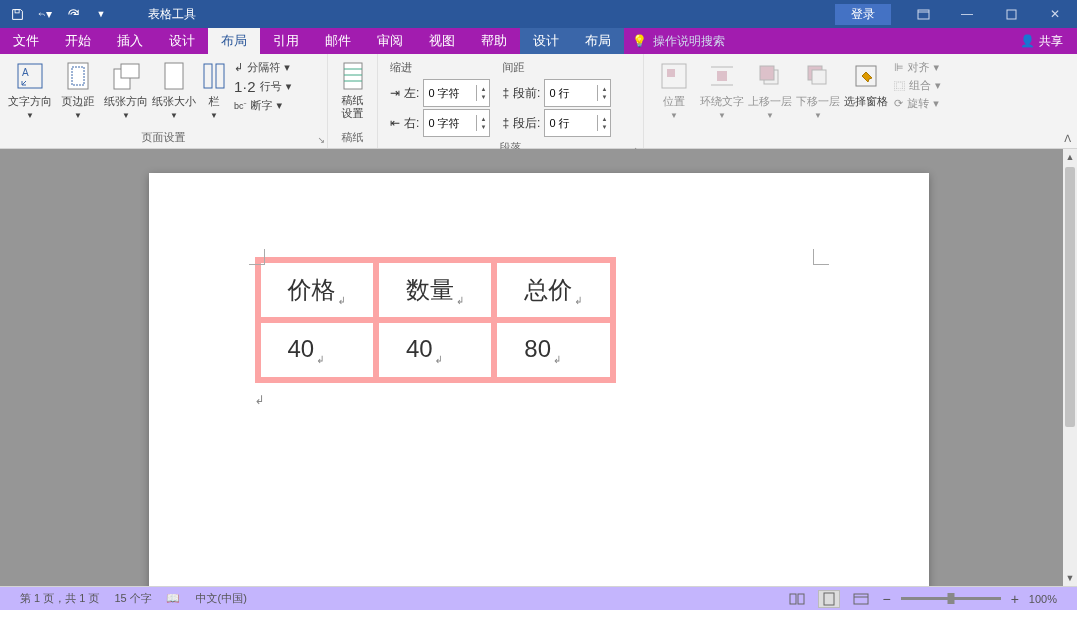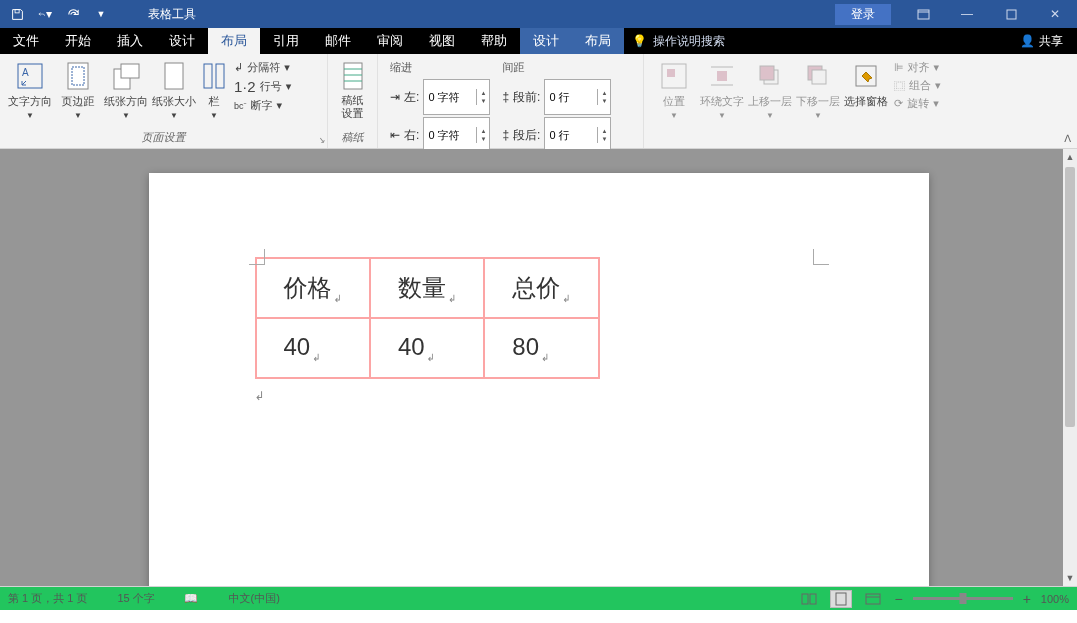--- a/index.html
+++ b/index.html
@@ -5,56 +5,56 @@
 *{box-sizing:border-box;margin:0;padding:0;font-family:"Microsoft YaHei","Segoe UI",sans-serif;}
 body{background:#fff;width:1077px;height:623px;overflow:hidden;font-size:12px;color:#333;}
 .titlebar{height:28px;background:#2b579a;display:flex;align-items:center;color:#fff;}
 .titlebar .qat{display:flex;gap:14px;padding:0 10px;align-items:center;}
 .titlebar .qat-icon{width:14px;height:14px;display:flex;align-items:center;justify-content:center;font-size:12px;color:#fff;}
 .titlebar .title{flex:0 0 auto;margin-left:60px;font-size:12px;letter-spacing:1px;color:#cfd9ec;}
 .titlebar .tabletools{margin-left:30px;font-size:12px;color:#fff;}
 .titlebar .spacer{flex:1;}
 .titlebar .login{background:#4472c4;padding:2px 16px;margin-right:10px;font-size:12px;}
 .titlebar .winbtn{width:44px;height:28px;display:flex;align-items:center;justify-content:center;color:#cfd9ec;font-size:12px;}
-.tabs{height:26px;background:#000000;display:flex;align-items:stretch;color:#fff;}
+.tabs{height:26px;background:#a21caf;display:flex;align-items:stretch;color:#fff;}
 .tabs .tab{padding:0 13px;display:flex;align-items:center;font-size:13px;cursor:pointer;}
 .tabs .tab.active{background:#f3f3f3;color:#2b579a;}
 .tabs .contextual{background:#3a66a9;}
 .tabs .tellme{display:flex;align-items:center;gap:6px;color:#cfd9ec;margin-left:8px;}
 .tabs .share{margin-left:auto;padding:0 14px;display:flex;align-items:center;gap:4px;}
 .ribbon{height:95px;background:#f3f3f3;border-bottom:1px solid #d4d4d4;display:flex;position:relative;}
 .group{display:flex;flex-direction:column;border-right:1px solid #e1e1e1;padding:4px 0 2px 0;}
 .group-body{flex:1;display:flex;align-items:flex-start;padding:0 6px;}
-.group-label{text-align:center;font-size:11px;color:#666;padding:1px 4px;position:relative;font-style:italic;}
+.group-label{text-align:center;font-size:11px;color:#666;padding:1px 4px;position:relative;}
 .group-label .launcher{position:absolute;right:2px;bottom:1px;font-size:9px;color:#888;}
 .bigbtn{display:flex;flex-direction:column;align-items:center;width:48px;padding:2px 2px;gap:2px;font-size:11px;color:#444;}
 .bigbtn .ic{width:32px;height:32px;display:flex;align-items:center;justify-content:center;}
 .smallcol{display:flex;flex-direction:column;gap:3px;padding:2px 4px;font-size:11px;color:#444;}
 .smallrow{display:flex;align-items:center;gap:4px;white-space:nowrap;}
 .ic svg{display:block;}
 .indent-block{display:flex;flex-direction:column;gap:2px;padding:2px 6px;}
 .indent-block .hdr{font-size:11px;color:#555;margin-bottom:2px;}
-.spin{display:inline-flex;align-items:center;border:1px solid #ababab;background:#fff;height:36px;}
+.spin{display:inline-flex;align-items:center;border:1px solid #ababab;background:#fff;height:28px;}
 .spin input{border:none;width:52px;font-size:11px;padding:0 4px;text-align:left;outline:none;}
 .spin .arrows{display:flex;flex-direction:column;border-left:1px solid #ababab;}
 .spin .arrows span{font-size:6px;line-height:8px;width:12px;text-align:center;color:#555;}
 .collapse-caret{position:absolute;right:6px;bottom:4px;font-size:10px;color:#666;}
 .workspace{background:#969696;height:437px;position:relative;overflow:hidden;display:flex;justify-content:center;}
 .page{background:#fff;width:780px;height:520px;margin-top:24px;box-shadow:0 2px 8px rgba(0,0,0,0.3);position:relative;padding:84px 106px;}
 .page .corner{position:absolute;width:16px;height:16px;}
 .page .corner.tl{left:100px;top:76px;border-left:1px solid #aaa;border-top:1px solid #aaa;transform:rotate(180deg);}
 .page .corner.tr{right:100px;top:76px;border-right:1px solid #aaa;border-top:1px solid #aaa;transform:rotate(180deg);}
 .doc-table{border-collapse:collapse;font-size:24px;color:#333;font-weight:300;}
-.doc-table td{border:2px solid #fca5a5;padding:10px 27px;min-width:78px;height:60px;vertical-align:middle;}
+.doc-table td{border:6px solid #fca5a5;padding:10px 27px;min-width:78px;height:60px;vertical-align:middle;}
 .pmark{font-size:10px;color:#888;vertical-align:sub;margin-left:2px;}
 .page .para-mark{font-size:12px;color:#888;margin-top:10px;}
 .scrollbar-v{position:absolute;right:0;top:0;width:14px;height:437px;background:#eeeeee;}
 .scrollbar-v .arrow{height:16px;display:flex;align-items:center;justify-content:center;font-size:9px;color:#666;}
 .scrollbar-v .thumb{position:absolute;left:2px;width:10px;background:#c2c2c2;border-radius:2px;}
-.statusbar{height:24px;background:#22c55e;border-top:1px solid #d4d4d4;display:flex;align-items:center;font-size:11px;color:#555;padding:0 8px;gap:30px;}
+.statusbar{height:24px;background:#c4b5fd;border-top:1px solid #d4d4d4;display:flex;align-items:center;font-size:11px;color:#555;padding:0 20px;gap:15px;}
 .statusbar .right{margin-left:auto;display:flex;align-items:center;gap:10px;}
 .viewbtn{width:22px;height:18px;display:flex;align-items:center;justify-content:center;border:1px solid transparent;}
 .viewbtn.active{background:#ddd;border-color:#bbb;}
 .zoom-slider{width:100px;height:3px;background:#888;position:relative;}
 .zoom-slider .tick{position:absolute;left:50%;top:-3px;width:1px;height:9px;background:#888;}
 .zoom-slider .handle{position:absolute;left:50%;top:-4px;width:7px;height:11px;background:#888;transform:translateX(-50%);}
 .disabled{opacity:0.55;}
 </style>
 </head>
 <body>

